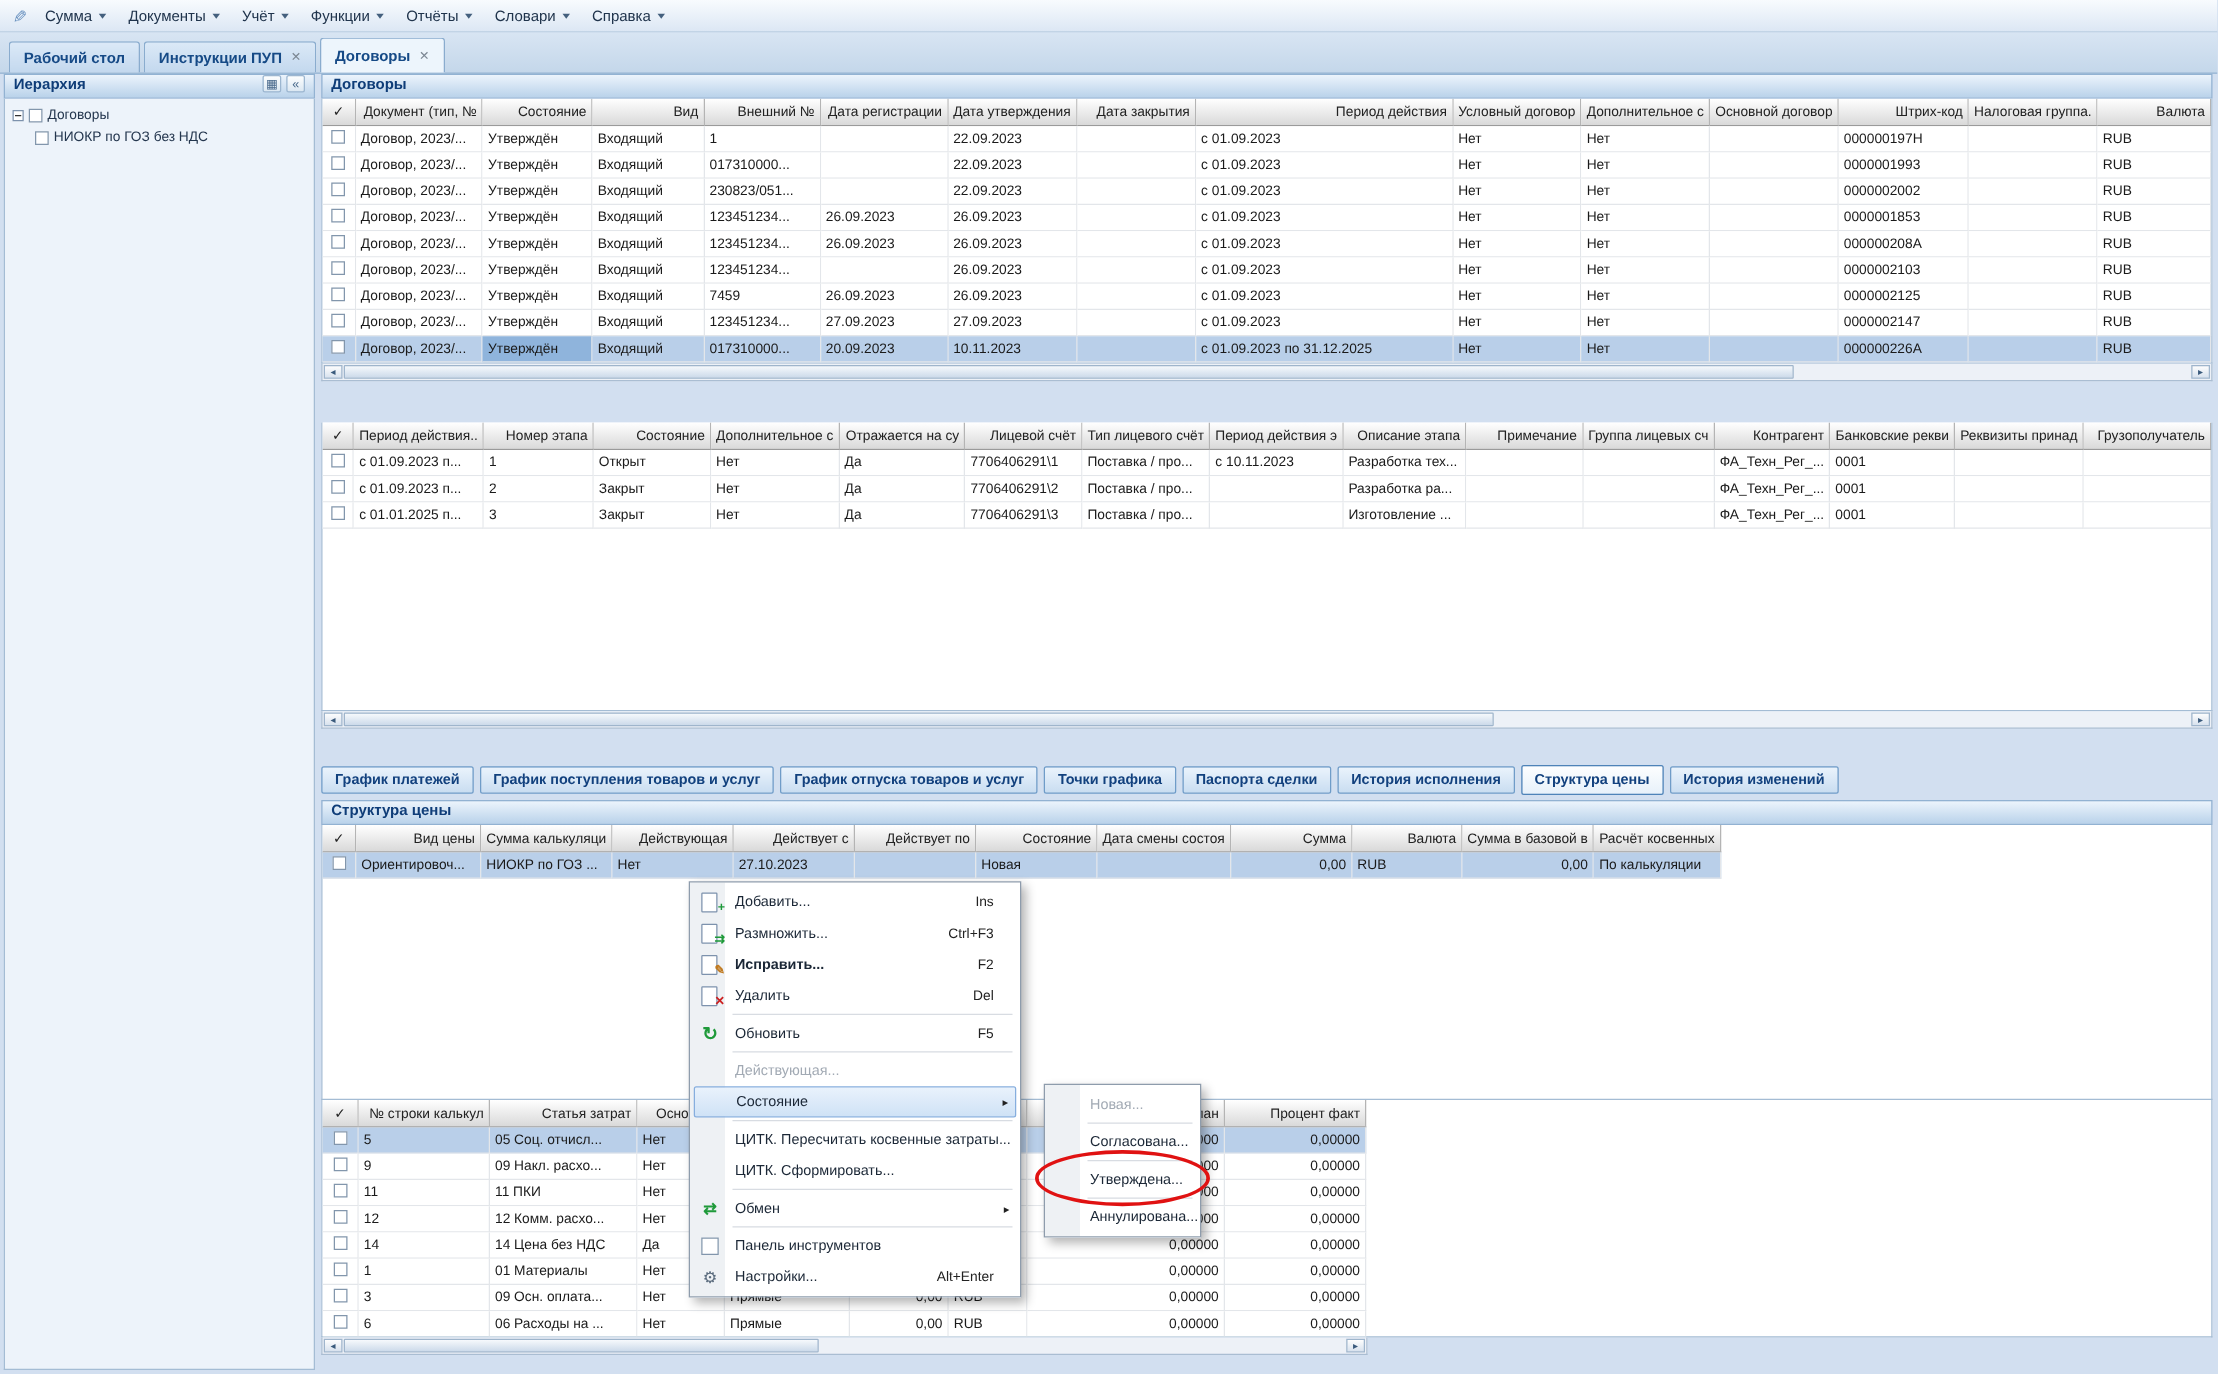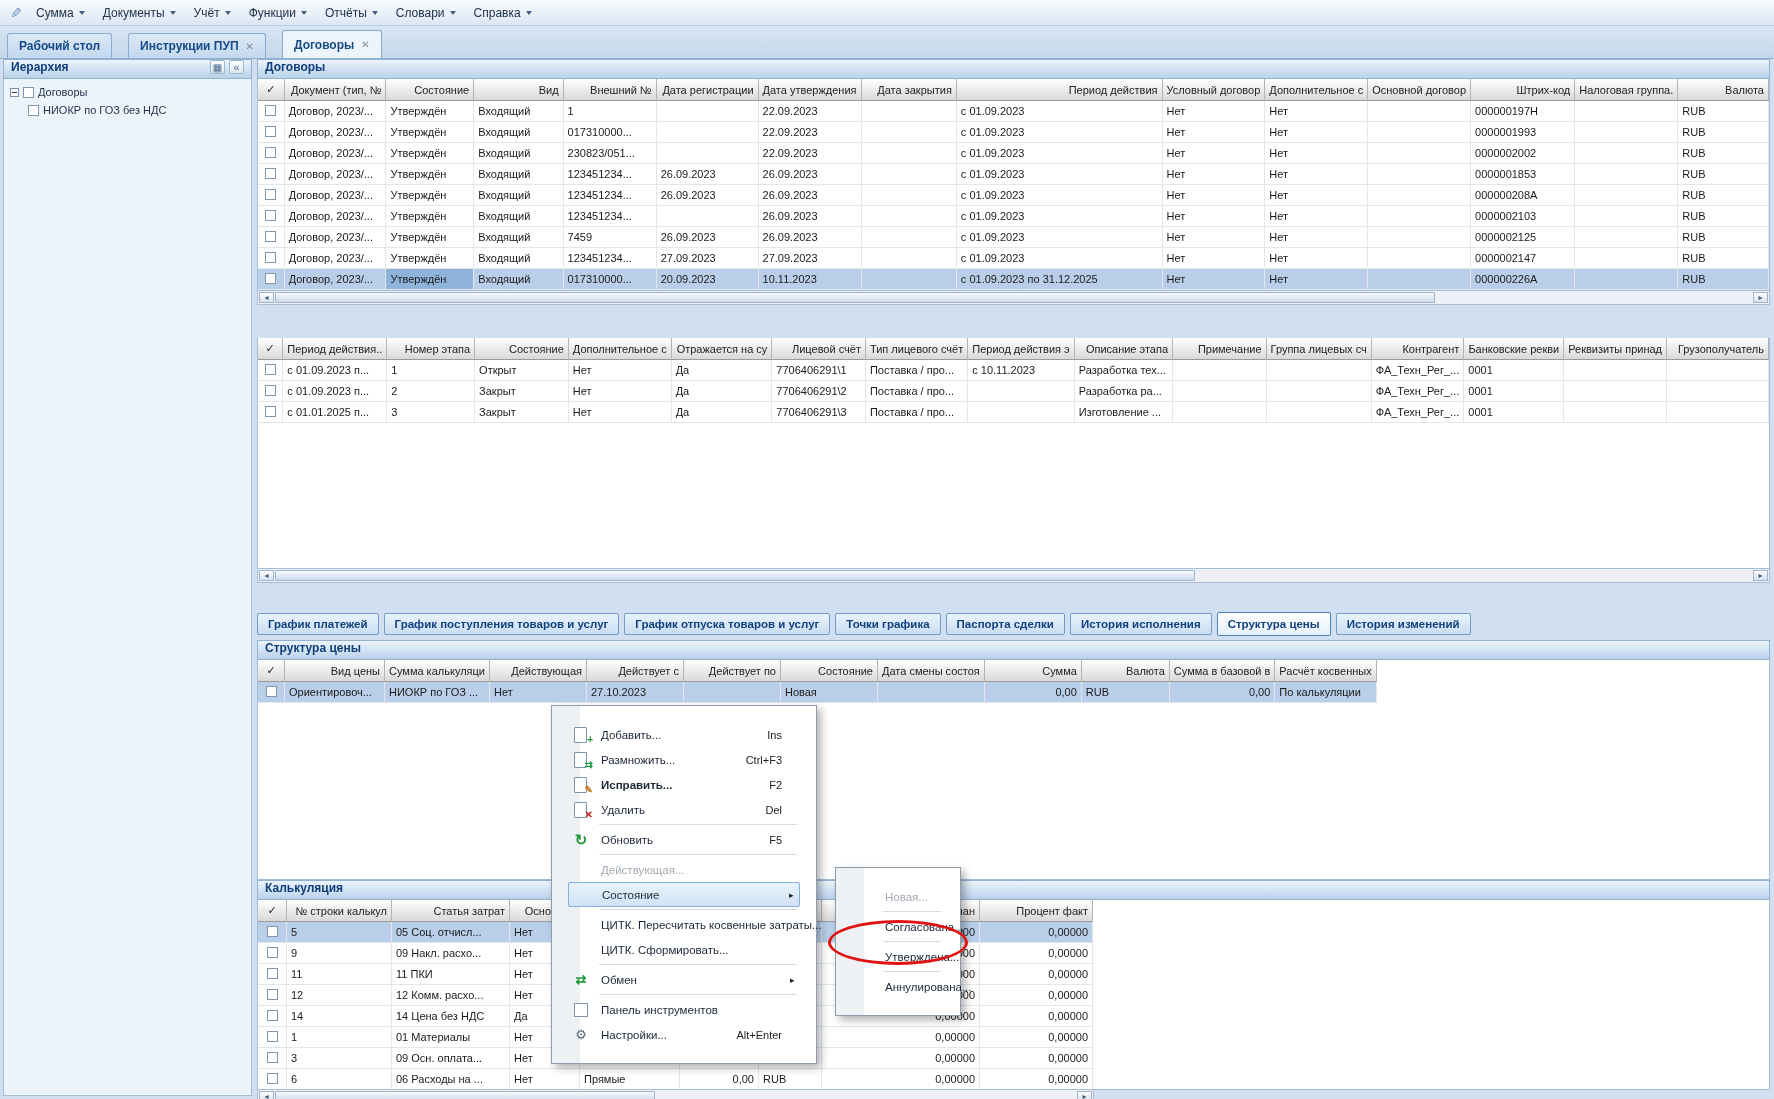--- a/index.html
+++ b/index.html
@@ -7,21 +7,21 @@
   body{font-family:"Liberation Sans",sans-serif;font-size:11px;background:#d2dff0;position:relative;color:#1a1a1a}
 
   
   .menubar{position:absolute;left:0;top:0;width:1774px;height:26px;background:linear-gradient(#f8fbfe,#dce7f4);border-bottom:1px solid #bccfe2;display:flex;align-items:center;padding-left:5px;z-index:3}
   .app-icon{width:22px;text-align:center;color:#6b93c0;font-size:14px;transform:scaleX(-1)}
   #menubar-items{display:flex;align-items:center}
   .mb-item{display:flex;align-items:center;gap:5px;padding:4px 9px;font-size:12px;color:#20344c;cursor:default}
   .mb-arrow{width:0;height:0;border:3px solid transparent;border-top:4px solid #44607e;margin-top:4px}
 
   
-  .tabbar{position:absolute;left:0;top:26px;width:1774px;height:33px;background:linear-gradient(#d8e5f3,#c4d7ea);border-bottom:1px solid #8fb0d0;display:flex;align-items:flex-end;gap:16px;padding-left:7px;z-index:3}
+  .tabbar{position:absolute;left:0;top:26px;width:1774px;height:33px;background:linear-gradient(#d8e5f3,#c4d7ea);border-bottom:1px solid #8fb0d0;display:flex;align-items:flex-end;gap:3px;padding-left:7px;z-index:3}
   .tab{height:25px;display:flex;align-items:center;gap:7px;padding:0 11px;border:1px solid #8aacce;border-bottom:none;border-radius:3px 3px 0 0;background:linear-gradient(#dbe9f7,#c3d8ee);color:#164a86;font-weight:bold;font-size:12px}
   .tab.active{background:#edf5fc;height:28px}
   .tab-close{color:#7d8894;font-weight:normal;font-size:10px}
 
   
   .panel{position:absolute}
   .panel-header{height:20px;background:linear-gradient(#ecf4fc,#b9d2ea);border:1px solid #92b2d2;display:flex;justify-content:space-between;padding:0 7px;color:#0f3d78;font-weight:bold;font-size:12px}
   .grid-wrap{background:#fff;border:1px solid #a4bcd4;border-top:none;overflow:hidden;position:relative}
 
   .sidebar{left:3px;top:59px;width:249px;height:1037px;display:flex;flex-direction:column}
@@ -57,21 +57,21 @@
   .sb-btn.l{left:1px}.sb-btn.l::before{content:"◂"}
   .sb-btn.r{right:1px}.sb-btn.r::before{content:"▸"}
   .sb-thumb{position:absolute;top:1px;bottom:1px;background:linear-gradient(#f6f9fc,#ccdaea);border:1px solid #9fb5cc;border-radius:1px}
 
   
   .subtabs{position:absolute;left:257px;top:611px;height:26px;display:flex;align-items:center;gap:5px}
   .subtab{height:22px;border:1px solid #6f9cc8;border-radius:2px;background:linear-gradient(#eaf3fc,#c9ddf1);color:#12417e;font-weight:bold;font-size:11.5px;padding:0 10px;display:flex;align-items:center;white-space:nowrap}
   .subtab.active{background:linear-gradient(#fdfeff,#e7f1fa);border-color:#4e83b8;height:24px}
 
   
-  .menu{position:absolute;background:linear-gradient(to right,#eef1f4 0,#eef1f4 28px,#fff 28px);border:1px solid #8e9cac;box-shadow:4px 4px 8px rgba(0,0,0,.3);padding:16px;z-index:10}
+  .menu{position:absolute;background:linear-gradient(to right,#eef1f4 0,#eef1f4 28px,#fff 28px);border:1px solid #8e9cac;box-shadow:4px 4px 8px rgba(0,0,0,.3);padding:3px;z-index:10}
   #context-menu{left:551px;top:705px;width:266px}
   #submenu{left:835px;top:867px;width:126px;z-index:11}
   .cm-item{height:25px;display:flex;align-items:center}
   .cm-icon{flex:0 0 26px;height:22px;position:relative;display:flex;align-items:center;justify-content:center}
   .cm-label{flex:1 0 auto;padding-left:7px;font-size:11.5px;color:#1b2736;white-space:nowrap}
   .cm-shortcut{font-size:11px;padding:0 8px 0 12px;color:#222}
   .cm-arrow{width:10px;font-size:9px;color:#222}
   .cm-item.hl{background:linear-gradient(#e9f2fc,#cfe2f6);border:1px solid #86aede;border-radius:2px}
   .cm-item.dis .cm-label{color:#a2aab4}
   .cm-item.bold .cm-label{font-weight:bold}
@@ -551,23 +551,20 @@
             <td>RUB</td>
             <td style="text-align: right;">0,00</td>
             <td>По калькуляции</td>
           </tr>
         </tbody>
       </table>
     </div>
 </div>
 
 <div class="panel" id="p-calc">
-  <div class="panel-header">
-    <span>Калькуляция</span>
-  </div>
   <div class="grid-wrap">
       <table class="grid">
         <colgroup>
           <col style="width: 29px;">
           <col style="width: 105px;">
           <col style="width: 118px;">
           <col style="width: 70px;">
           <col style="width: 100px;">
           <col style="width: 79px;">
           <col style="width: 63px;">

